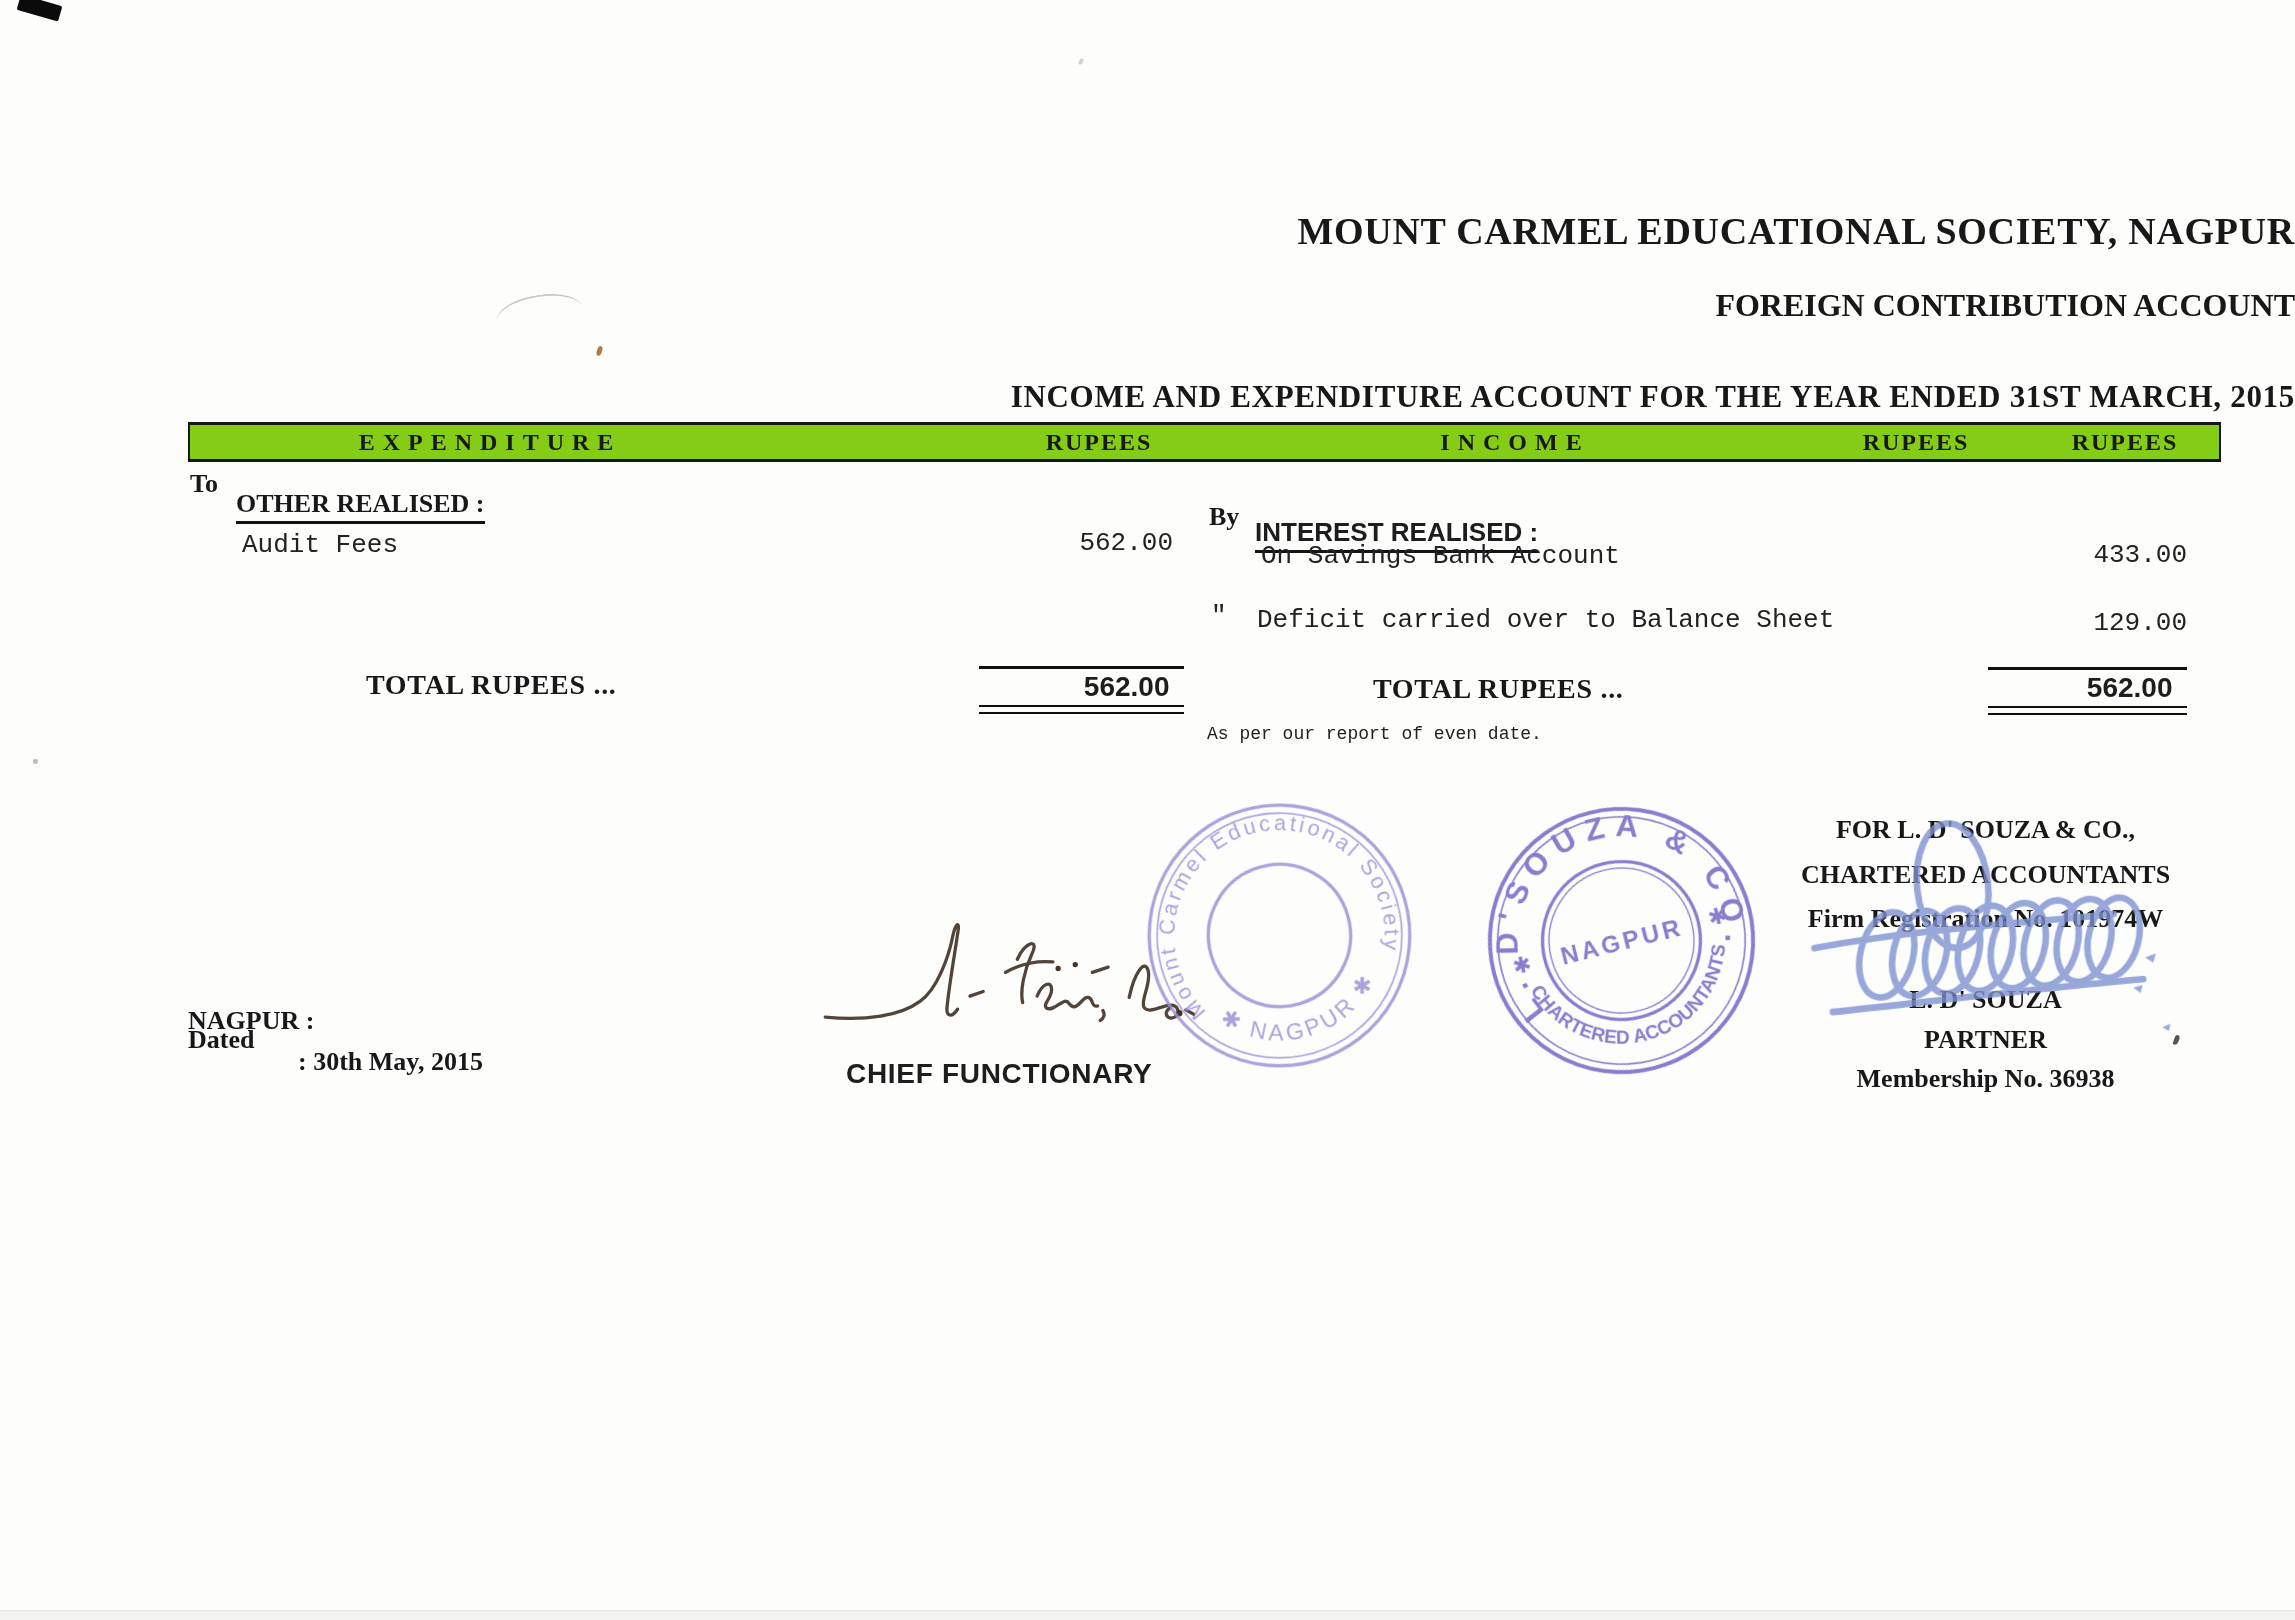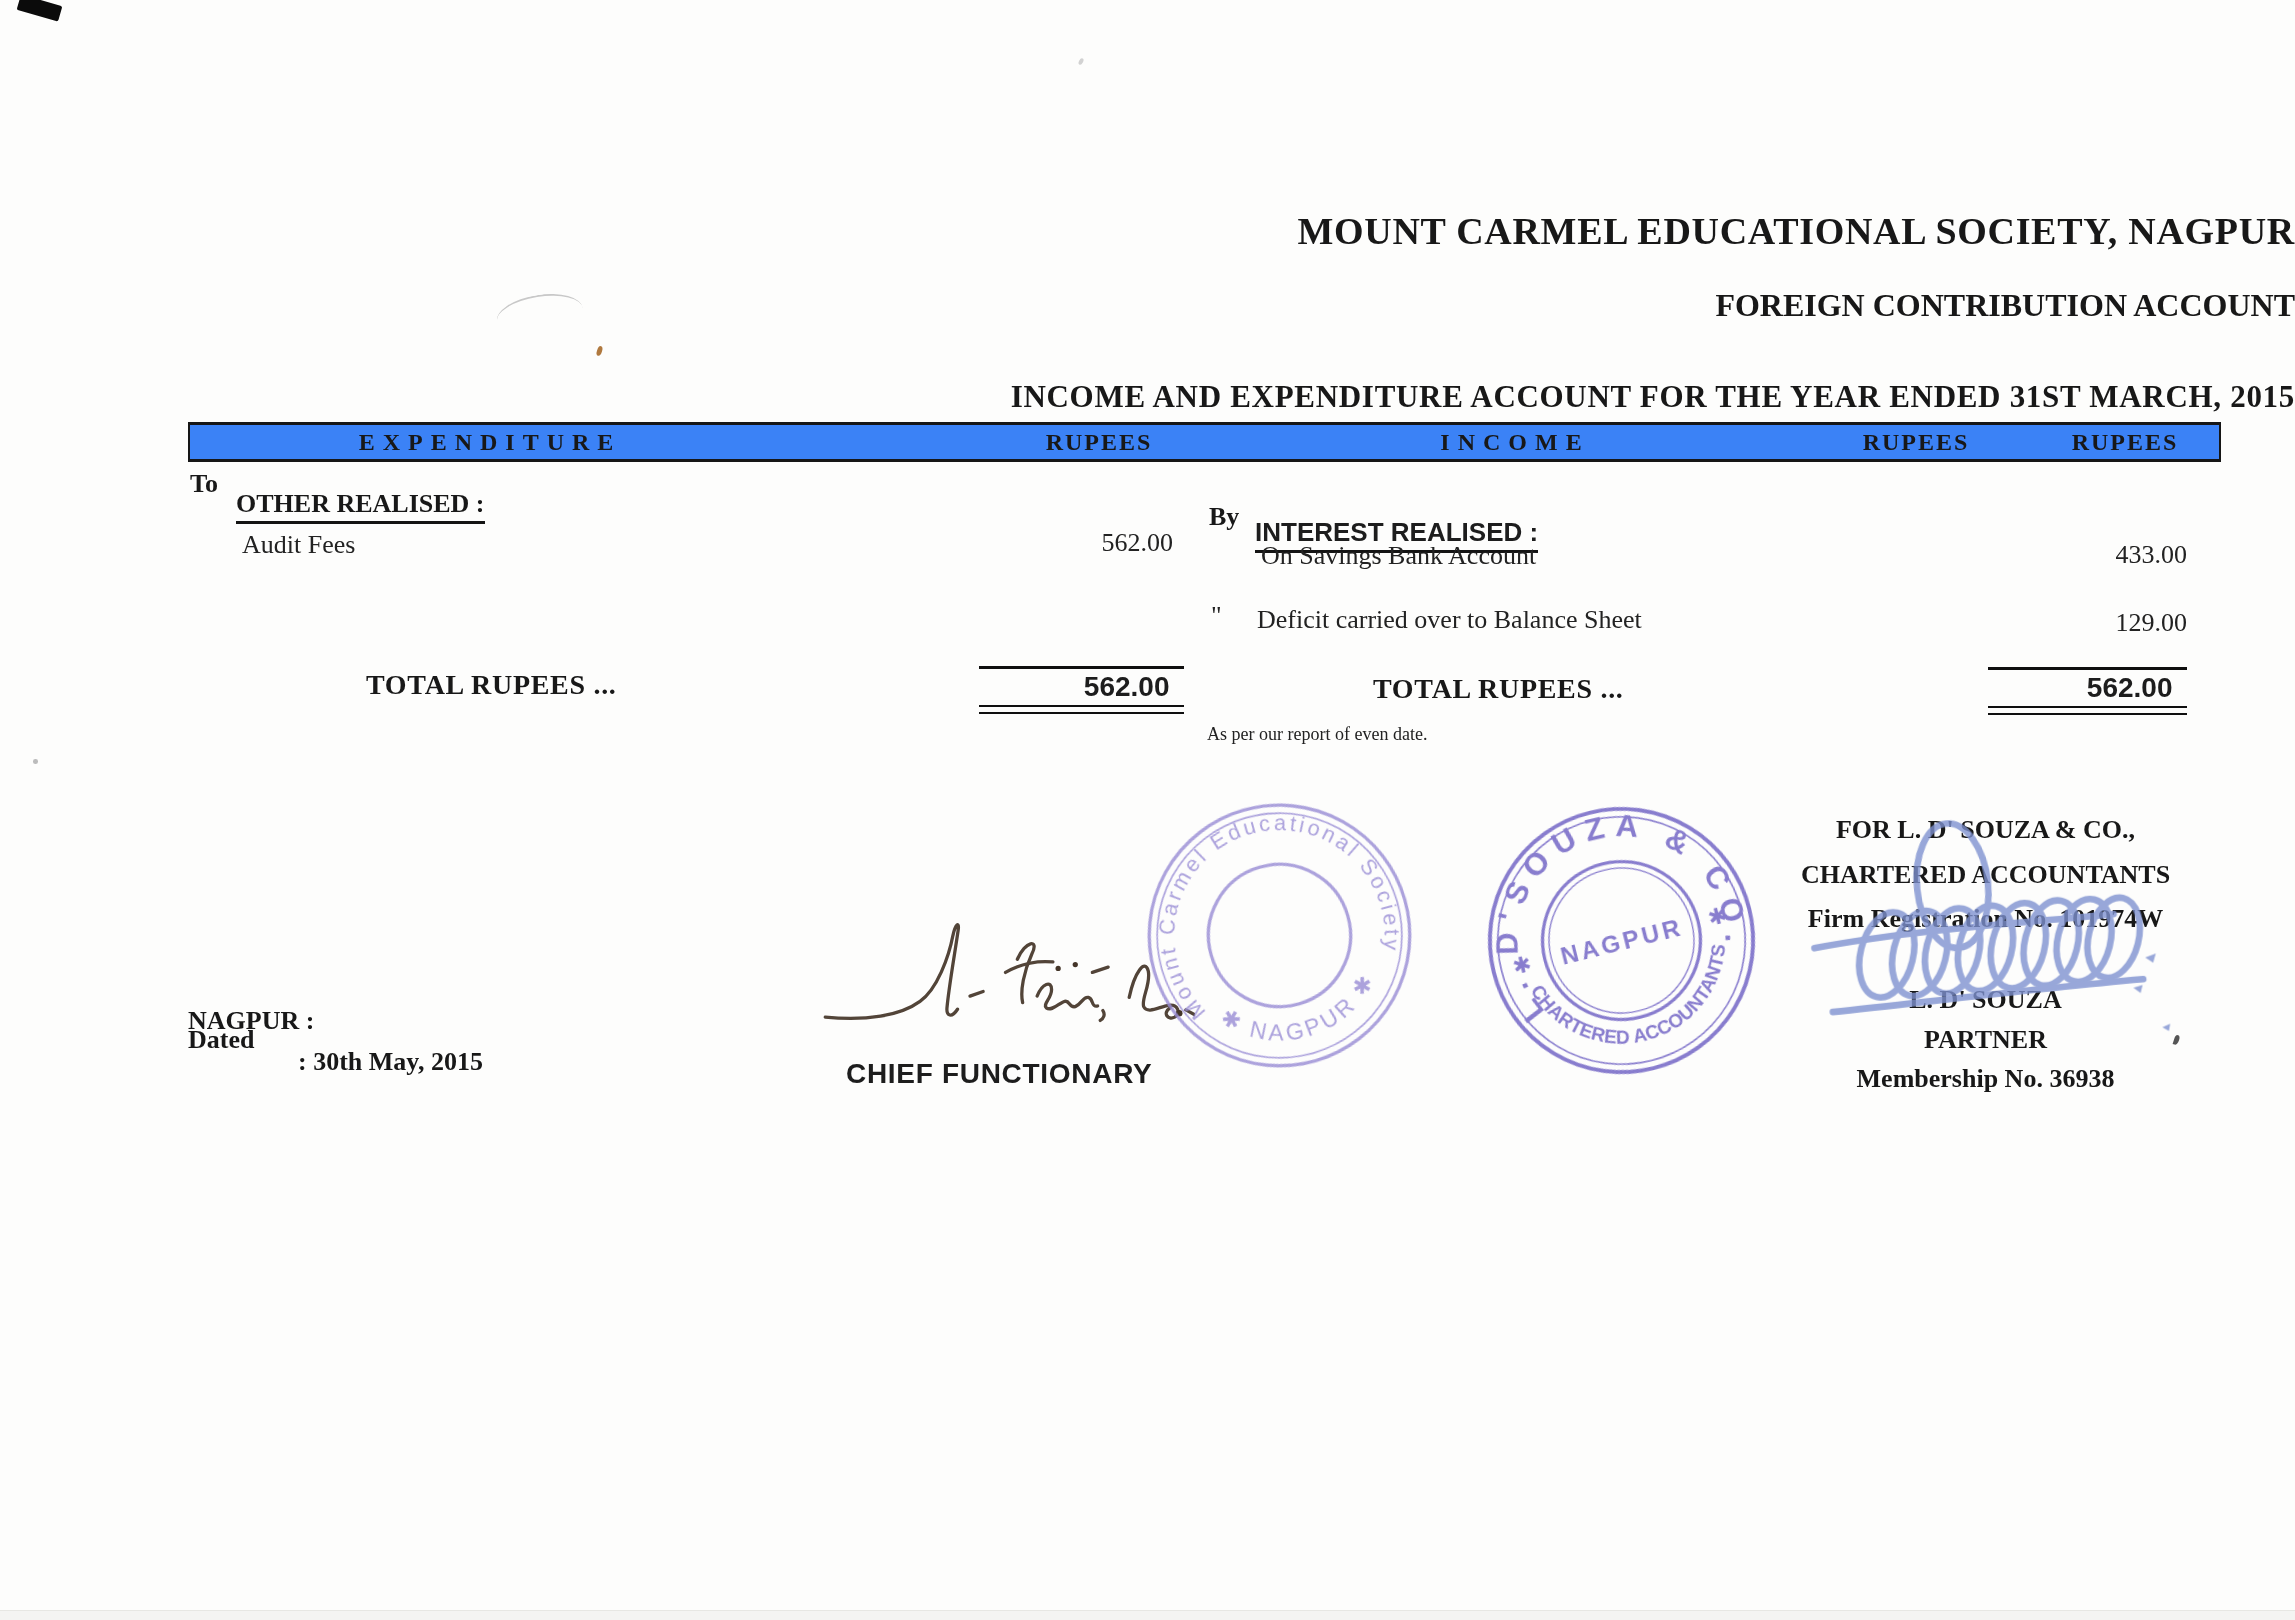--- a/index.html
+++ b/index.html
@@ -1,32 +1,32 @@
 <!DOCTYPE html>
 <html style="font-size:10.5px"><head>
 <meta charset="utf-8">
 <style>
   html,body{margin:0;padding:0;background:#ffffff;}
   .page{position:relative;width:2295px;height:1620px;background:#fdfdfc;overflow:hidden;
         font-family:"Liberation Serif",serif;color:#1c1c1c;}
   .abs{position:absolute;}
   .serifB{font-family:"Liberation Serif",serif;font-weight:bold;color:#181818;}
-  .sans{font-family:Liberation Serif, serif;color:#222;}
+  .sans{font-family:Liberation Mono, monospace;color:#222;}
   .sansB{font-family:"Liberation Sans",sans-serif;font-weight:bold;color:#1d1d1d;}
 
   
   .titles{left:115px;top:0;width:2180px;text-align:center;}
   .t1{top:209px;font-size:38px;letter-spacing:0.7px;}
   .t2{top:287px;font-size:32px;}
   .t3{top:379px;font-size:31px;letter-spacing:0.7px;}
   .titles .line{position:absolute;left:0;width:100%;text-align:right;}
 
   
   .band{left:188px;top:422px;width:2029px;height:34px;border:3.3px solid #161616;
-        border-left-width:2.6px;border-right-width:2.6px;background:#3b82f6;}
+        border-left-width:2.6px;border-right-width:2.6px;background:#84cc16;}
   .band .lbl{position:absolute;top:50%;transform:translate(-50%,-50%);font-size:24px;white-space:nowrap;}
   .ls-wide{letter-spacing:8px;}
   .ls-med{letter-spacing:2px;}
 
   .rowtxt{font-size:26px;white-space:nowrap;}
   .uline{border-bottom:3.3px solid #141414;padding-bottom:3.3px;}
   .amount{font-size:26px;text-align:right;white-space:nowrap;}
   .totlbl{font-size:28px;letter-spacing:0.7px;white-space:nowrap;}
 
   .total-box{display:flex;flex-direction:column;}

